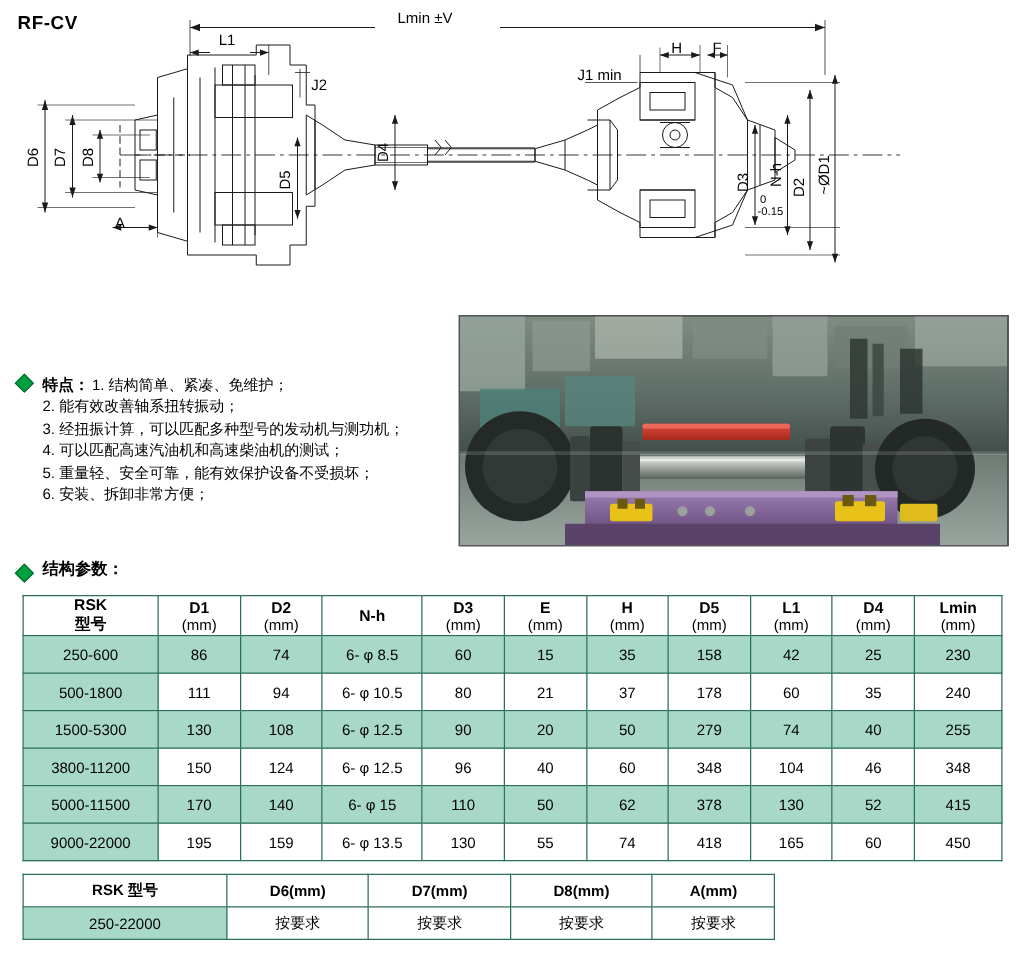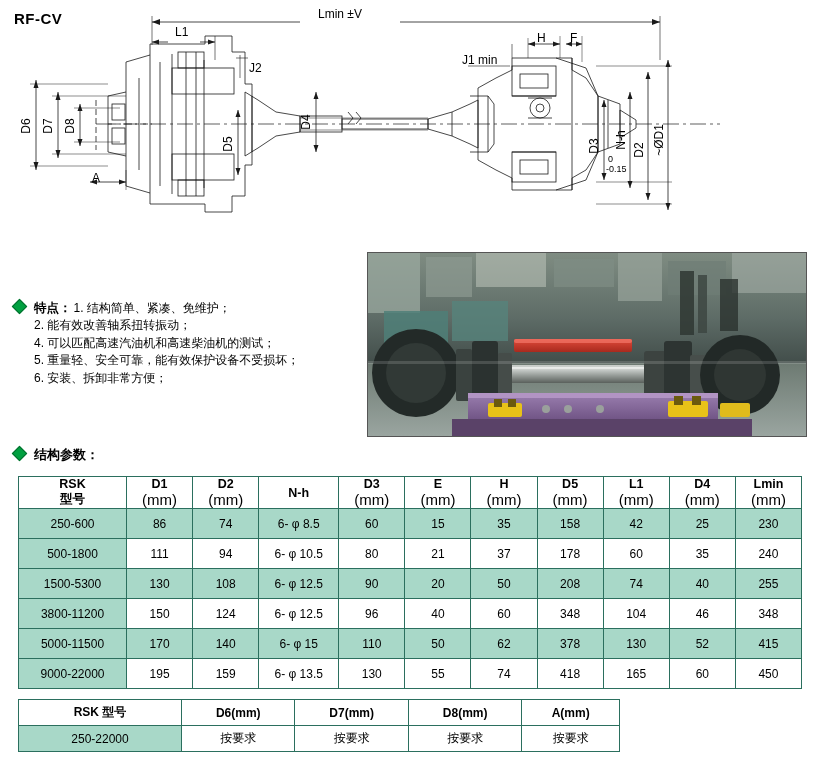--- a/index.html
+++ b/index.html
@@ -74,21 +74,21 @@
     overflow: hidden;
     background: #2f3a3e;
   }
   .photo svg { display:block; }
 
   
   .params-head {
     position: absolute;
     left: 14px; top: 446px;
     display: flex;
-    align-items: flex-start;
+    align-items: flex-end;
   }
   .params-head .ptitle {
     font-size: 13px;
     font-weight: bold;
   }
   
   table {
     border-collapse: collapse;
     font-size: 12px;
   }
@@ -109,21 +109,21 @@
     font-weight: bold;
     height: 26px;
   }
   .main-table thead th.rsk {
     width: 108px;
   }
   .main-table thead th.nh {
     width: 80px;
   }
   .hdr-1 { font-size: 12.5px; font-weight: bold; }
-  .hdr-2 { font-size: 15px; font-weight: normal; }
+  .hdr-2 { font-size: 12px; font-weight: normal; }
   .main-table td.model {
     background: #a8d8c8;
     font-weight: normal;
   }
   .main-table td.tealcell {
     background: #a8d8c8;
   }
   
   .second-table {
     position: absolute;
@@ -332,20 +332,21 @@
 </div>
 
 <div class="features">
   <div class="feat-row1">
     <span class="diamond"></span>
     <span class="feat-title">特点：</span>
     <span style="font-size:12px;margin-left:2px;">1. 结构简单、紧凑、免维护；</span>
   </div>
   <div class="feat-lines">
     <div>2. 能有效改善轴系扭转振动；</div>
+    <div>3. 经扭振计算，可以匹配多种型号的发动机与测功机；</div>
     <div>4. 可以匹配高速汽油机和高速柴油机的测试；</div>
     <div>5. 重量轻、安全可靠，能有效保护设备不受损坏；</div>
     <div>6. 安装、拆卸非常方便；</div>
   </div>
 </div>
 
 <div class="photo">
 <svg width="438" height="183" viewBox="0 0 438 183" xmlns="http://www.w3.org/2000/svg">
   <defs>
     <linearGradient id="bgTop" x1="0" y1="0" x2="0" y2="1">
@@ -511,21 +512,21 @@
       <td>240</td>
     </tr>
     <tr>
       <td class="model">1500-5300</td>
       <td class="tealcell">130</td>
       <td class="tealcell">108</td>
       <td class="tealcell">6- φ 12.5</td>
       <td class="tealcell">90</td>
       <td class="tealcell">20</td>
       <td class="tealcell">50</td>
-      <td class="tealcell">208</td>
+      <td class="tealcell">279</td>
       <td class="tealcell">74</td>
       <td class="tealcell">40</td>
       <td class="tealcell">255</td>
     </tr>
     <tr>
       <td class="model">3800-11200</td>
       <td>150</td>
       <td>124</td>
       <td>6- φ 12.5</td>
       <td>96</td>

